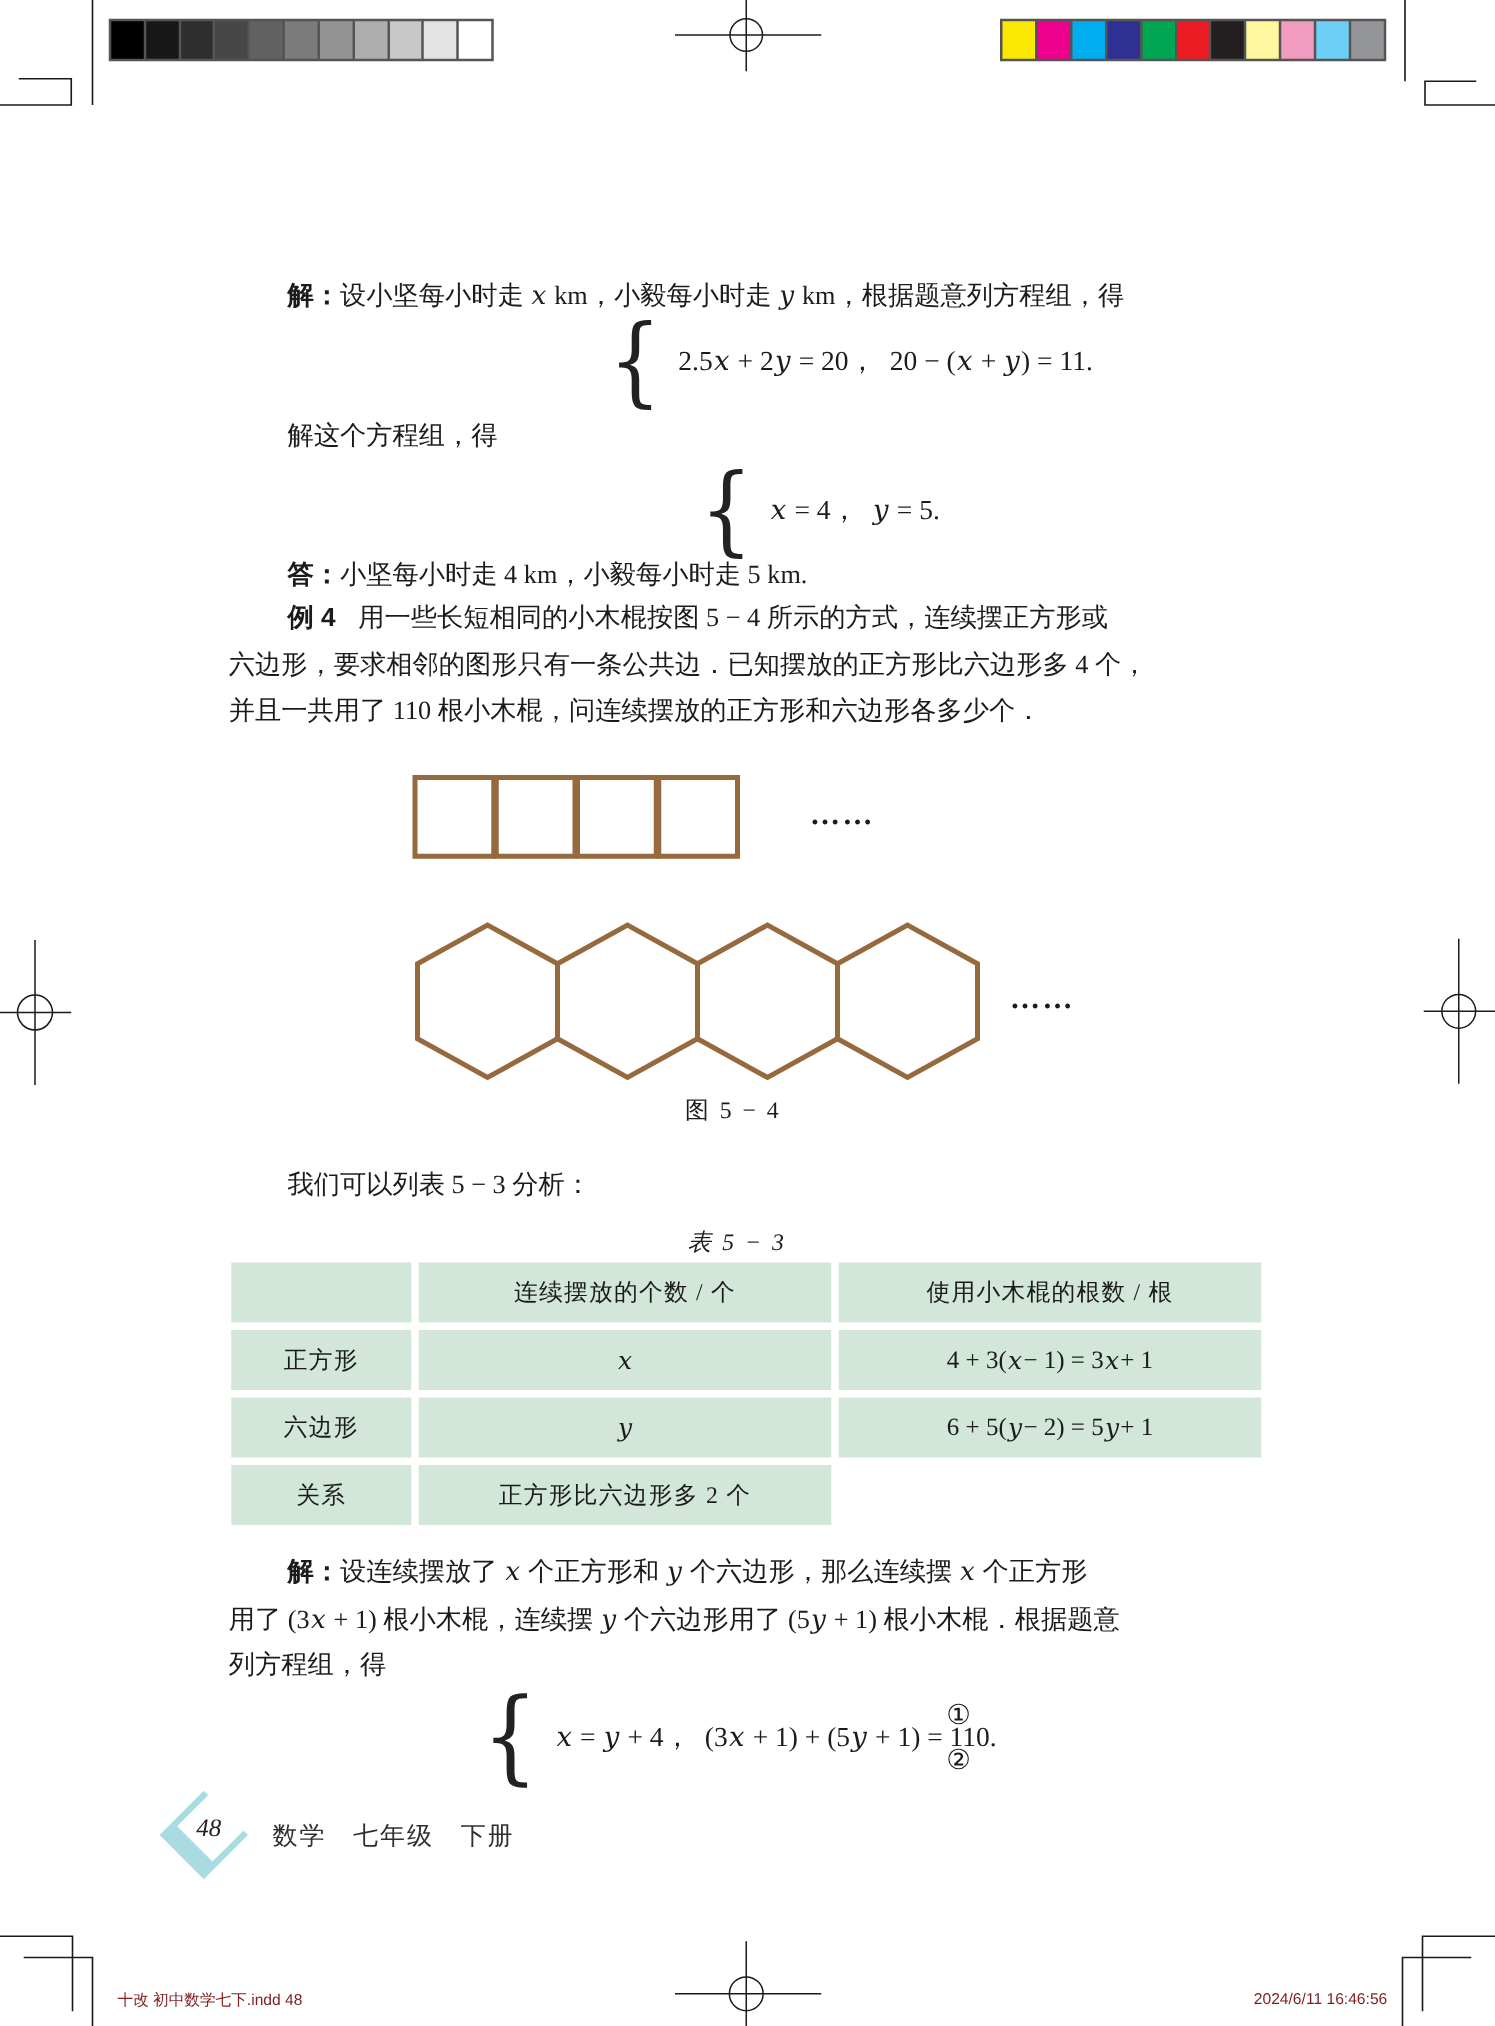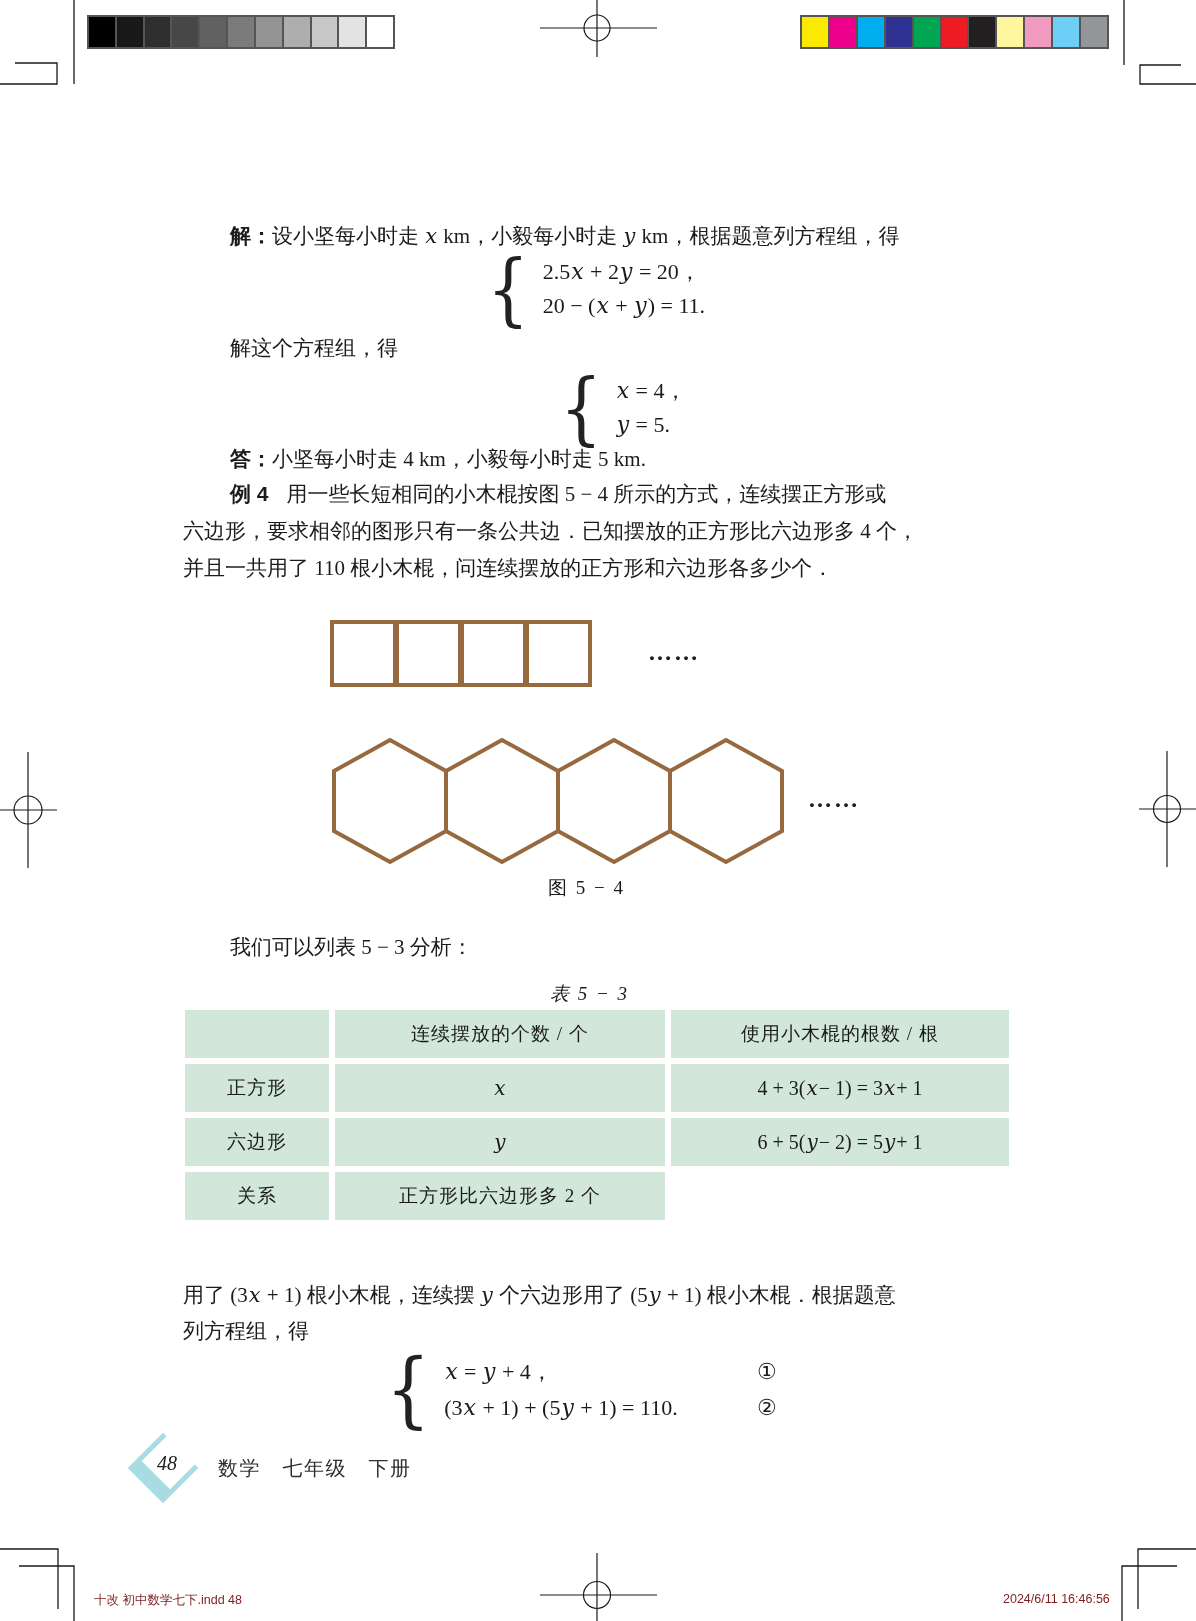--- a/index.html
+++ b/index.html
@@ -7,21 +7,21 @@
         font-family:"Liberation Serif","DejaVu Serif",serif;color:#1b1b1b;}
   svg.marks{position:absolute;left:0;top:0;z-index:1;}
   .bar{position:absolute;display:flex;gap:2px;padding:2px;box-sizing:border-box;background:#555;z-index:2;}
   .bar .swatch{flex:1;}
   .tline{position:absolute;white-space:nowrap;font-size:21px;line-height:26px;z-index:3;}
   .hei{font-family:"Liberation Sans","DejaVu Sans",sans-serif;font-weight:700;}
   .v{font-family:"DejaVu Serif",serif;font-style:italic;padding:0 1px;}
   .eqblock{position:absolute;display:flex;align-items:center;z-index:3;}
   .brace{font-family:"DejaVu Serif",serif;font-weight:400;line-height:1;color:#222;margin-right:6px;
          transform:scaleX(.85);transform-origin:left center;}
-  .eqlines{display:flex;flex-direction:column;}
+  .eqlines{display:flex;flex-direction:row;gap:11px;}
   .eq{font-size:22px;line-height:34px;white-space:nowrap;}
   .eq3 .eq{line-height:36px;}
   .tagnum{position:absolute;font-size:22px;line-height:26px;z-index:3;}
   .figure-svg{position:absolute;left:300px;top:600px;z-index:2;}
   .figure-svg g{stroke:var(--stick,#96693f);fill:none;stroke-width:4;}
   .dots{position:absolute;font-size:24px;font-weight:700;letter-spacing:2px;line-height:28px;z-index:3;}
   .caption{position:absolute;font-size:19px;letter-spacing:2px;white-space:nowrap;z-index:3;}
   .gtable{position:absolute;left:185px;top:1010px;width:824px;display:grid;
           grid-template-columns:144px 330px 338px;grid-auto-rows:48px;gap:6px;z-index:2;}
   .gtable .cell{background:var(--cell,#d2e7d9);display:flex;align-items:center;justify-content:center;
@@ -180,20 +180,23 @@
         <span class="v mth">y</span>
         <span class="mth"> − 2) = 5</span>
         <span class="v mth">y</span>
         <span class="mth"> + 1</span>
       </div>
 
     <div class="cell">关系</div>
     <div class="cell">正方形比六边形多 2 个</div>
   </div>
 
+  <div class="tline" style="left:230px;top:1244px;">
+    <span class="hei">解：</span><span>设连续摆放了 </span><span class="v">x</span><span> 个正方形和 </span><span class="v">y</span><span> 个六边形，那么连续摆 </span><span class="v">x</span><span> 个正方形</span>
+  </div>
   <div class="tline" style="left:183px;top:1282px;">
     <span>用了 (3</span><span class="v">x</span><span> + 1) 根小木棍，连续摆 </span><span class="v">y</span><span> 个六边形用了 (5</span><span class="v">y</span><span> + 1) 根小木棍．根据题意</span>
   </div>
   <div class="tline" style="left:183px;top:1318px;text-align:right;">列方程组，得</div>
 
   <div class="eqblock eq3" style="left:386px;top:1348px;height:84px;">
     <span class="brace" style="font-size:82px;">{</span>
     <span class="eqlines">
       <span class="eq"><span class="v">x</span><span> = </span><span class="v">y</span><span> + 4，</span></span>
       <span class="eq"><span>(3</span><span class="v">x</span><span> + 1) + (5</span><span class="v">y</span><span> + 1) = 110.</span></span>

